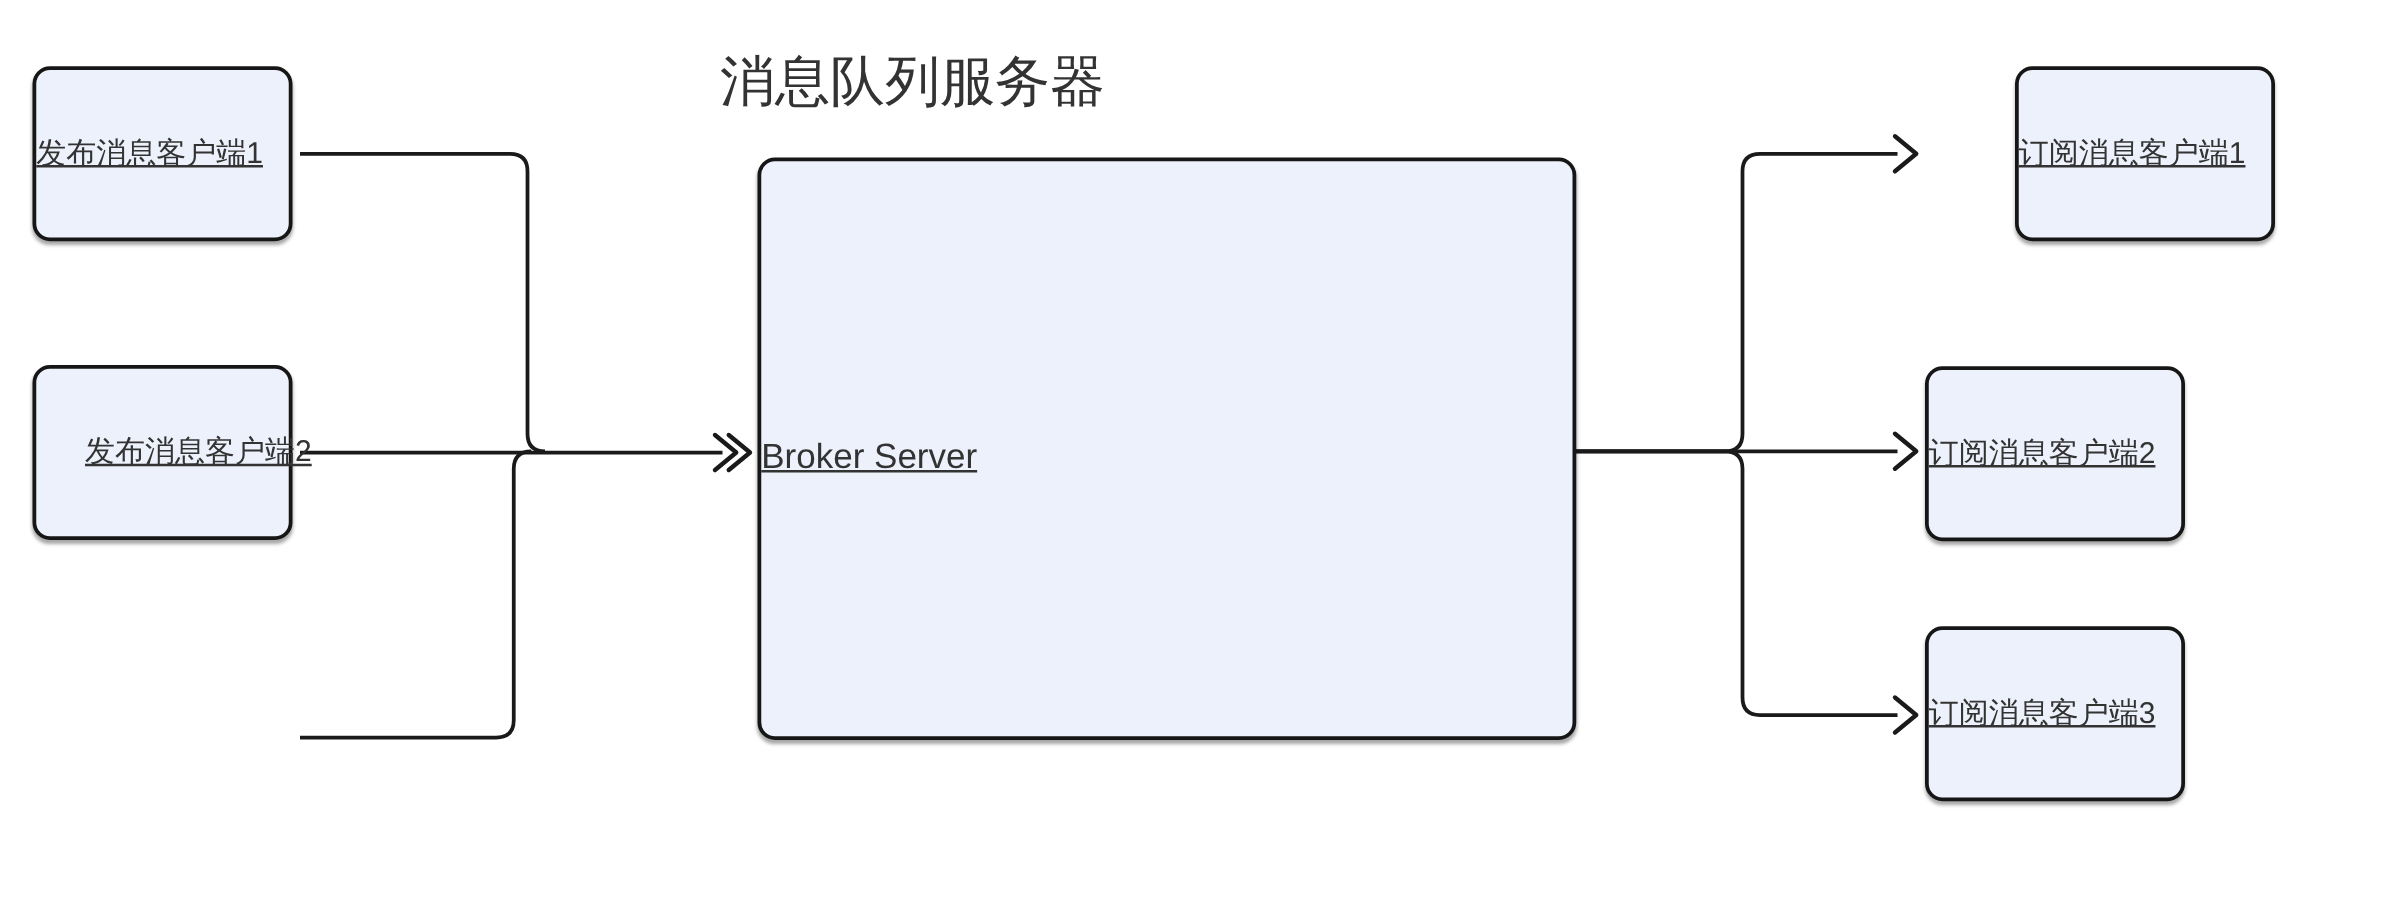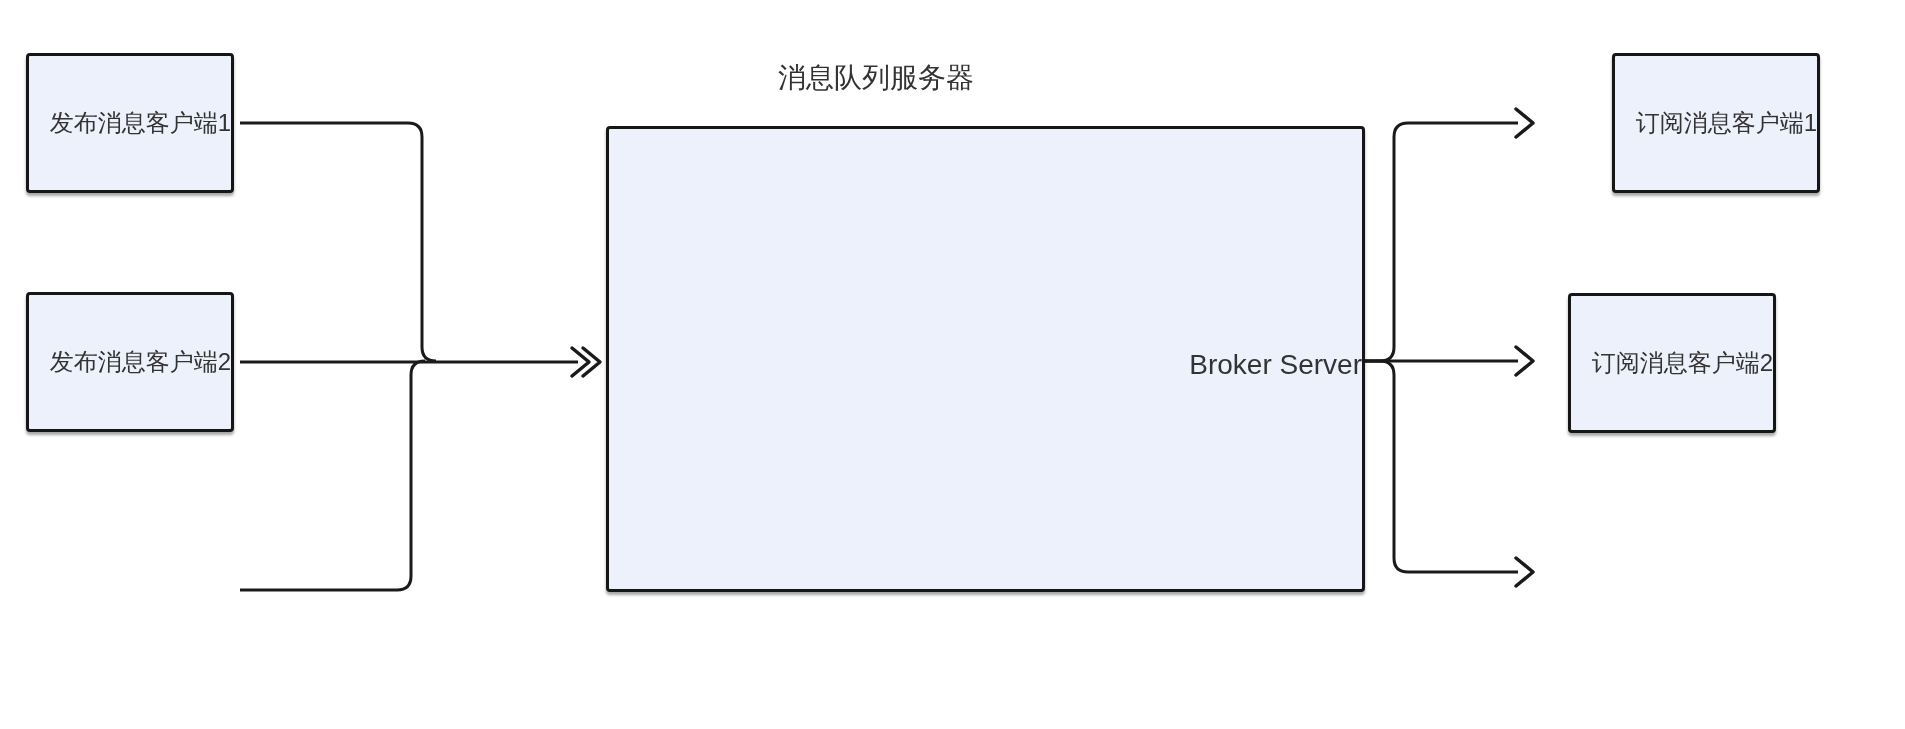--- a/index.html
+++ b/index.html
@@ -36,52 +36,52 @@
     fill: none;
     stroke: var(--edge);
     stroke-width: 3.5;
     stroke-linecap: round;
     stroke-linejoin: round;
   }
   .node {
     position: absolute;
     background: var(--node-fill);
     border: 3px solid var(--node-border);
-    border-radius: 4px;
+    border-radius: 14px;
     box-shadow: 0 3px 3px rgba(0,0,0,0.35);
     display: flex;
     align-items: center;
-    justify-content: flex-end;
+    justify-content: flex-start;
     color: var(--text);
+    text-decoration: underline;
   }
   .node-small {
     width: 208px; height: 140px;
     font-size: 24px;
     line-height: 1.2;
     white-space: nowrap;
   }
   .node-broker {
     left: 606px; top: 126px;
-    width: 759px; height: 466px;
+    width: 655px; height: 466px;
     font-size: 28px;
   }
   .node-broker .node-label { margin-top: 12px; }
   .pub-1 { left: 26px; top: 53px; }
   .pub-2 { left: 26px; top: 292px; padding-left: 39px; }
   .pub-3 { left: 26px; top: 519px; }
   .sub-1 { left: 1612px; top: 53px; }
-  .sub-2 { left: 1540px; top: 293px; margin-left: 28px; }
+  .sub-2 { left: 1540px; top: 293px; }
   .sub-3 { left: 1540px; top: 501px; }
   .diagram-title {
     position: absolute;
-    left: 576px; top: 56px;
+    left: 576px; top: 44px;
     width: 600px; height: 44px;
     line-height: 44px;
-    text-align: center;
-    font-size: 28px;
+    font-size: 44px;
     color: var(--text);
   }
 </style>
 </head>
 <body>
 
 <div class="canvas">
 
   <svg class="edges" viewBox="0 0 1905 729" aria-hidden="true">
 
@@ -111,14 +111,17 @@
   <div class="node node-broker">
     <span class="node-label">Broker Server</span>
   </div>
 
   <div class="node node-small sub-1">
     <span class="node-label">订阅消息客户端1</span>
   </div>
   <div class="node node-small sub-2">
     <span class="node-label">订阅消息客户端2</span>
   </div>
+  <div class="node node-small sub-3">
+    <span class="node-label">订阅消息客户端3</span>
+  </div>
 
 </div>
 
 </body></html>

